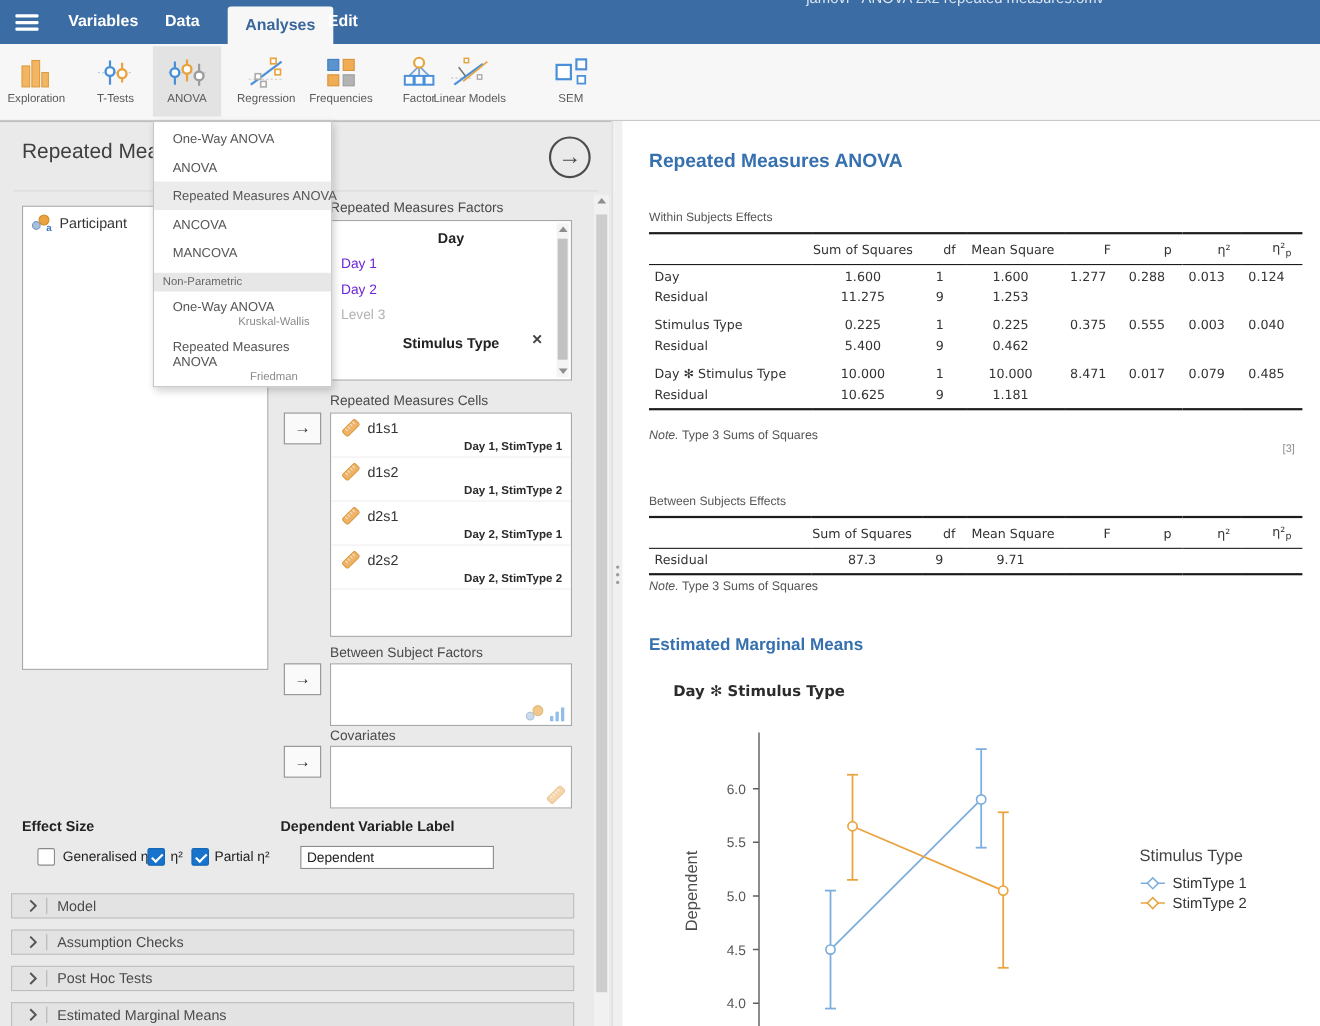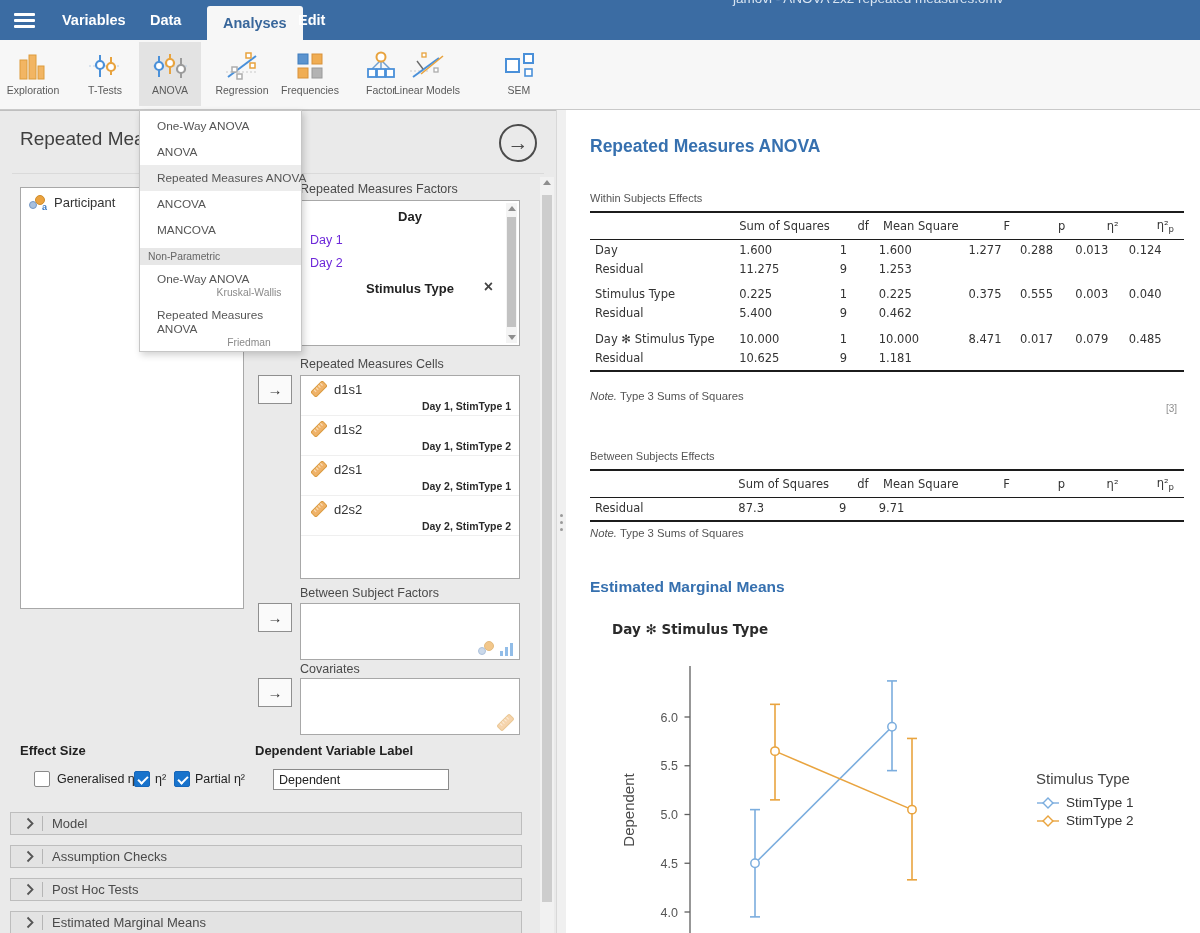--- a/index.html
+++ b/index.html
@@ -115,21 +115,21 @@
   #results-panel { position: absolute; left: 566px; top: 110px; width: 634px; height: 823px; background: #fff; }
   #res-title { position: absolute; left: 24px; top: 26px; font-size: 17.5px; font-weight: bold; color: #3670af; }
   .tbl-caption { position: absolute; left: 24px; font-size: 11px; color: #555; }
   #within-caption { top: 82px; }
   #between-caption { top: 340px; }
 
   table.stats { position: absolute; left: 24px; border-collapse: collapse; width: 594px; font-family: "DejaVu Sans","Liberation Sans",sans-serif; }
   #within-table { top: 101px; }
   #between-table { top: 359px; }
   table.stats th { border-top: 2px solid #1c1c1c; border-bottom: 1px solid #1c1c1c; font-weight: normal; font-size: 11.5px; color: #333; padding: 5px 10px 5px 0; text-align: right; white-space: nowrap; }
-  table.stats td { font-size: 11.5px; color: #333; text-align: left; padding: 2.5px 10px 2.5px 0; white-space: nowrap; }
+  table.stats td { font-size: 11.5px; color: #333; text-align: center; padding: 2.5px 10px 2.5px 0; white-space: nowrap; }
   table.stats td.rowlabel, table.stats th.rowlabel { text-align: left; padding-left: 5px; }
   table.stats tr.group-start td { padding-top: 9px; }
   table.stats tr.last td { border-bottom: 2px solid #1c1c1c; padding-bottom: 5px; }
   .subp { font-size: 8.5px; vertical-align: sub; }
   col.c-label { width: 150px; } col.c-ss { width: 92px; } col.c-df { width: 40px; } col.c-ms { width: 90px; }
   col.c-f { width: 52px; } col.c-p { width: 56px; } col.c-e2 { width: 54px; } col.c-e2p { width: 56px; }
 
   .tbl-note { position: absolute; left: 24px; font-size: 11.3px; color: #555; }
   #within-note { top: 280px; } #between-note { top: 417px; }
   .note-prefix { font-style: italic; }
@@ -274,20 +274,21 @@
           </span>
         <span>Participant</span>
       </div>
     </div>
 
     <div class="box-label" id="factors-label">Repeated Measures Factors</div>
     <div class="list-box" id="factors-box">
       <div class="factor-name">Day</div>
       <div class="level-item">Day 1</div>
       <div class="level-item">Day 2</div>
+      <div class="level-item placeholder">Level 3</div>
       <div class="factor-name2">
         <span>Stimulus Type</span>
         <span class="close-x">×</span>
       </div>
       <div class="inner-scroll">
         <div class="tri-up"></div>
         <div class="thumb"></div>
         <div class="tri-down"></div>
       </div>
     </div>

